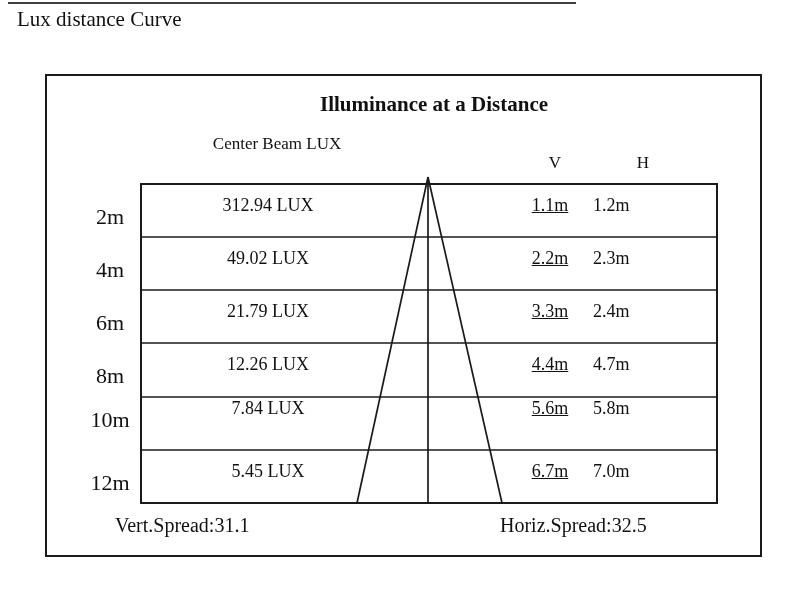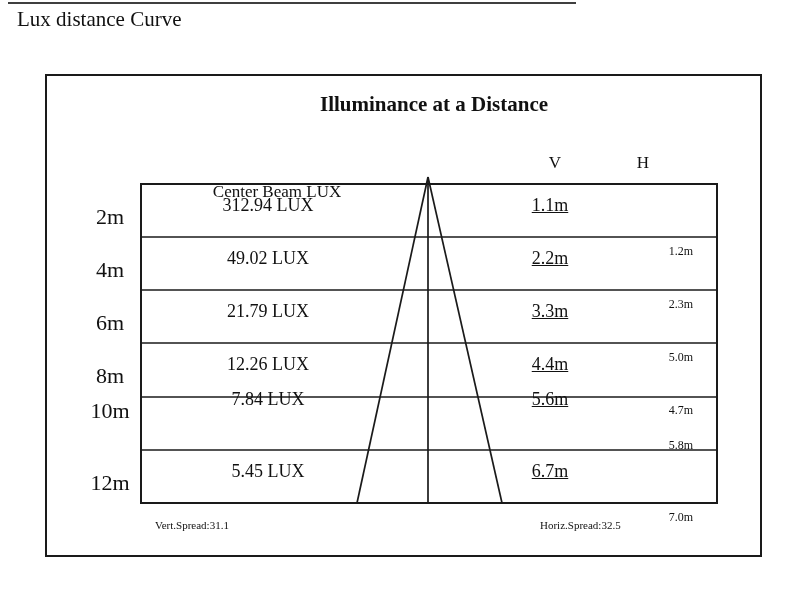--- a/index.html
+++ b/index.html
@@ -47,21 +47,20 @@
     font-size: 21px;
     font-weight: bold;
     white-space: nowrap;
   }
   .col-header {
     position: absolute;
     top: 134px;
     font-size: 17px;
     text-align: center;
     white-space: nowrap;
-    margin-top: 48px;
   }
   #hdr-center-beam { left: 177px; width: 200px; }
   #hdr-beam-width  { left: 507px; width: 200px; }
   .vh-header {
     position: absolute;
     top: 153px;
     width: 30px;
     font-size: 17px;
     text-align: center;
   }
@@ -101,32 +100,30 @@
     width: 100px;
     text-align: center;
     font-size: 18px;
     line-height: 18px;
     text-decoration: underline;
   }
   .h-cell {
     position: absolute;
     left: 593px; top: 12px;
     width: 100px;
-    text-align: right;
-    font-size: 12px;
+    text-align: left;
+    font-size: 18px;
     line-height: 18px;
-    margin-top: 46px;
   }
   .spread-label {
     position: absolute;
     top: 516px;
-    font-size: 11px;
+    font-size: 20px;
     line-height: 18px;
     white-space: nowrap;
-    margin-left: 40px;
   }
   #vert-spread  { left: 115px; }
   #horiz-spread { left: 500px; }
 </style>
 </head>
 <body>
 
 <div id="stage">
 
   <div id="top-rule"></div>
@@ -162,29 +159,29 @@
   <div class="trow" style="top:237px">
     <div class="dist-label">4m</div>
     <div class="lux-cell">49.02 LUX</div>
     <div class="v-cell">2.2m</div>
     <div class="h-cell">2.3m</div>
   </div>
   <div class="trow" style="top:290px">
     <div class="dist-label">6m</div>
     <div class="lux-cell">21.79 LUX</div>
     <div class="v-cell">3.3m</div>
-    <div class="h-cell">5.0m</div>
+    <div class="h-cell">2.4m</div>
   </div>
   <div class="trow" style="top:343px">
     <div class="dist-label">8m</div>
     <div class="lux-cell">12.26 LUX</div>
     <div class="v-cell">4.4m</div>
     <div class="h-cell">4.7m</div>
   </div>
-  <div class="trow" style="top:378px">
+  <div class="trow" style="top:387px">
     <div class="dist-label">10m</div>
     <div class="lux-cell">7.84 LUX</div>
     <div class="v-cell">5.6m</div>
     <div class="h-cell">5.8m</div>
   </div>
   <div class="trow" style="top:450px">
     <div class="dist-label">12m</div>
     <div class="lux-cell">5.45 LUX</div>
     <div class="v-cell">6.7m</div>
     <div class="h-cell">7.0m</div>

